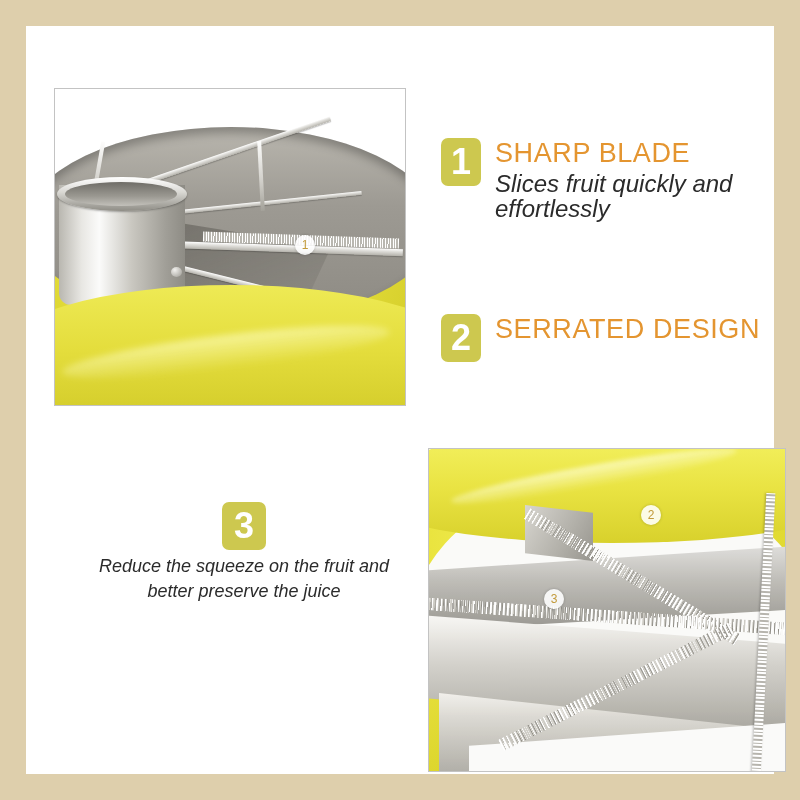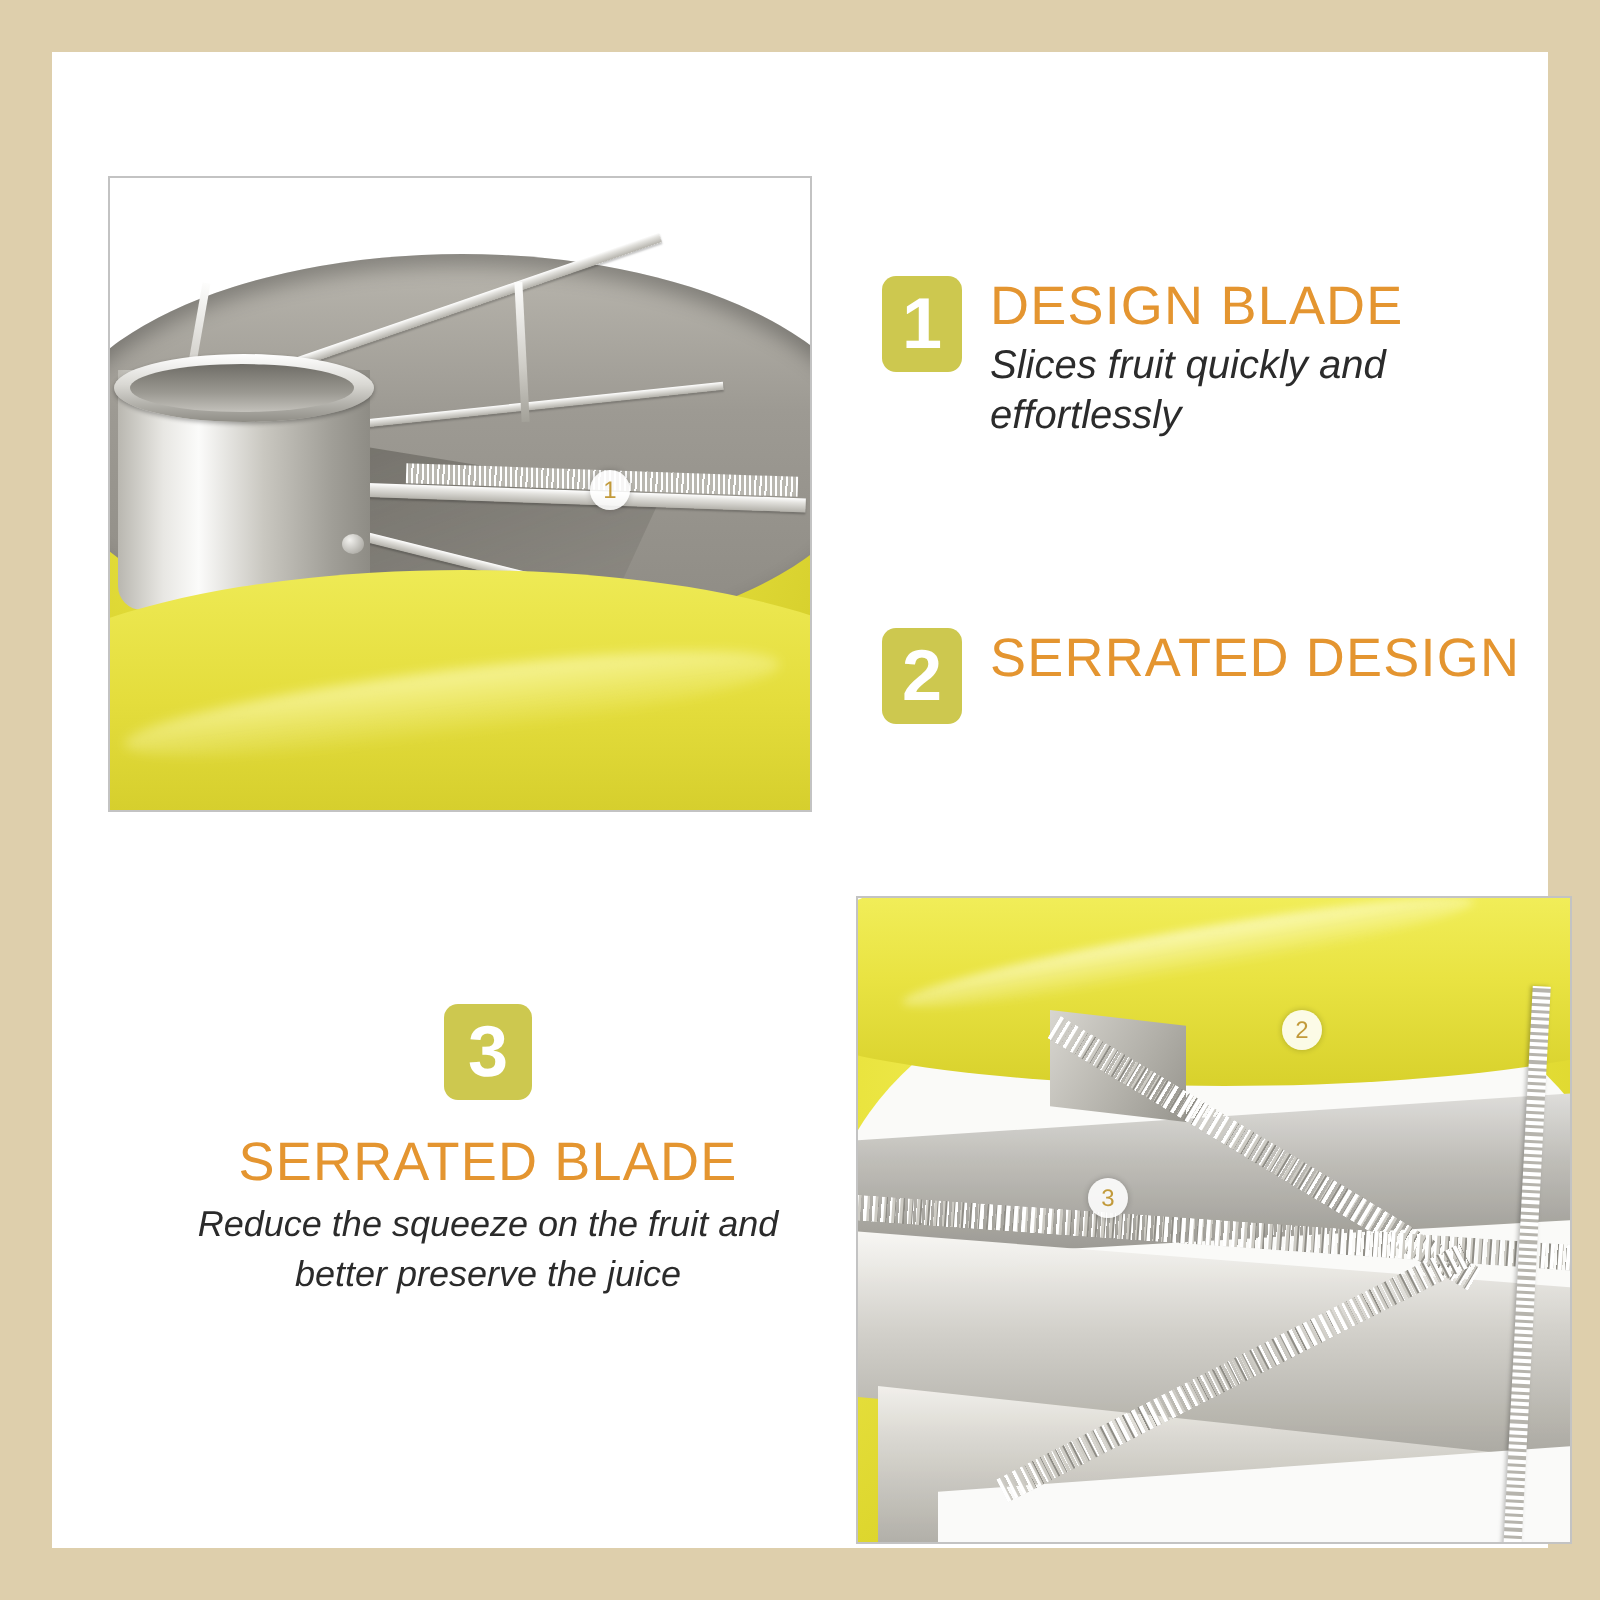--- a/index.html
+++ b/index.html
@@ -349,21 +349,21 @@
     font-size: 27px;
     font-weight: normal;
     letter-spacing: .6px;
     line-height: 30px;
     white-space: nowrap;
   }
   .feature-desc {
     color: #2B2B2B;
     font-family: "Liberation Sans", sans-serif;
     font-style: italic;
-    font-size: 20px;
+    font-size: 24px;
     line-height: 25px;
     margin-top: 3px;
     max-width: 272px;
   }
 
   #feature-1 { left: 415px; top: 112px; }
   #feature-2 { left: 415px; top: 288px; }
 
   
   #feature-3 {
@@ -436,35 +436,34 @@
         <div class="p2-vert-blade"></div>
         <div class="callout" id="callout-2">2</div>
         <div class="callout" id="callout-3">3</div>
       </div>
     </div>
 
     <div class="feature" id="feature-1">
       <div class="feature-row">
         <div class="num-badge">1</div>
         <div class="feature-text">
-          <div class="feature-title">DESIGN BLADE</div>
+          <div class="feature-title">SHARP BLADE</div>
           <div class="feature-desc">Slices fruit quickly and effortlessly</div>
         </div>
       </div>
     </div>
 
     <div class="feature" id="feature-2">
       <div class="feature-row">
         <div class="num-badge">2</div>
         <div class="feature-text">
           <div class="feature-title">SERRATED DESIGN</div>
         </div>
       </div>
     </div>
 
     <div class="feature" id="feature-3">
       <div class="num-badge">3</div>
-      <div class="feature-title">SERRATED BLADE</div>
       <div class="feature-desc">Reduce the squeeze on the fruit and better preserve the juice</div>
     </div>
 
   </div>
 </div>
 
 </body></html>

